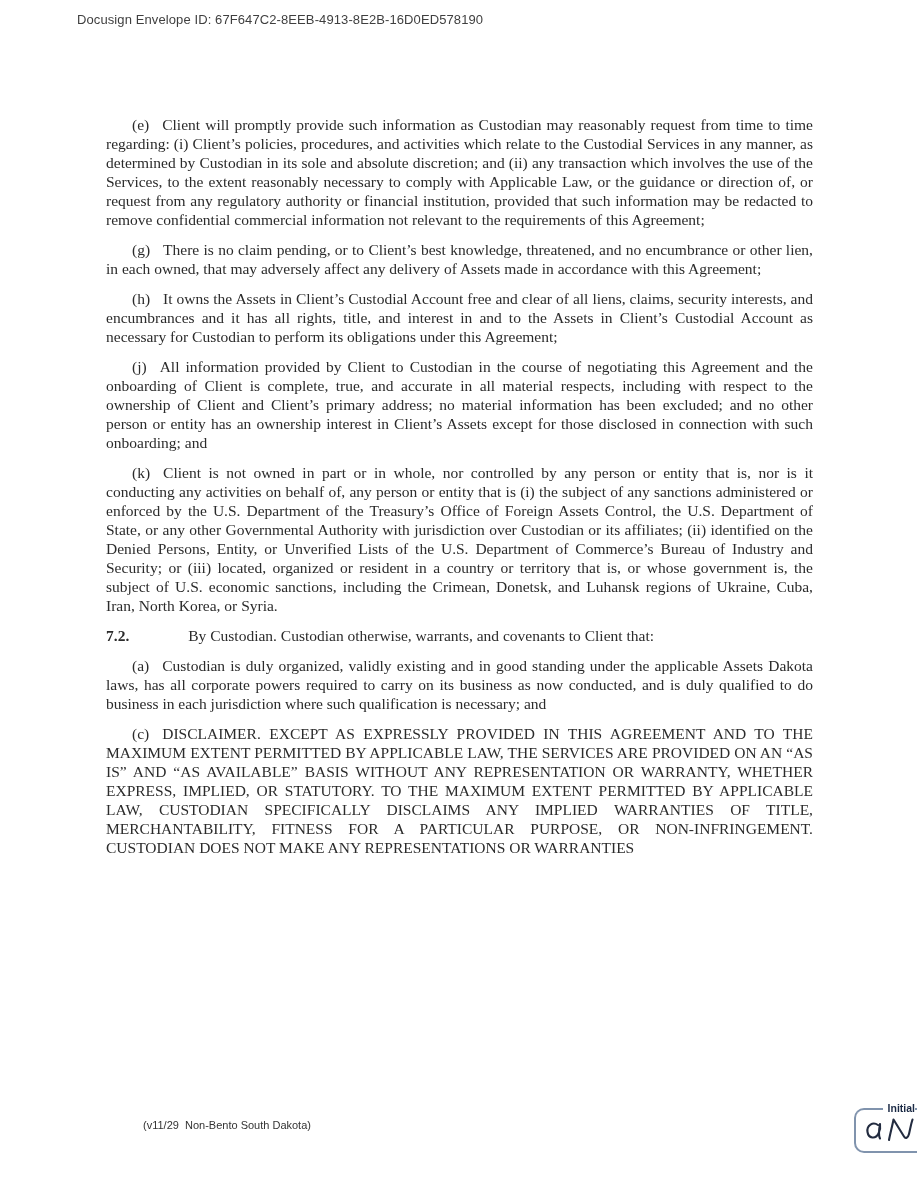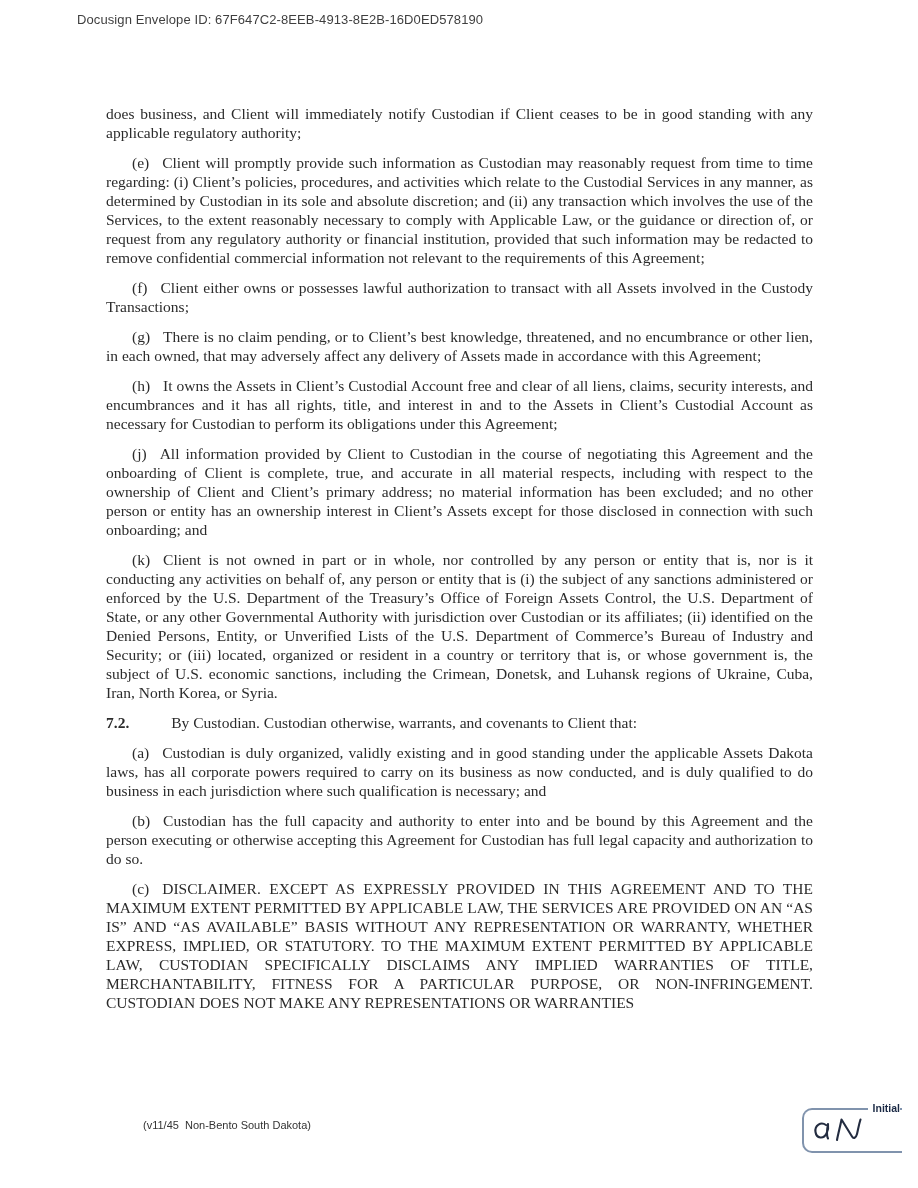--- a/index.html
+++ b/index.html
@@ -39,36 +39,36 @@
     width: 707px;
     text-align: justify;
     font-size: 15.5px;
     line-height: 19px;
   }
   .para { margin: 11px 0 0 0; text-indent: 26px; }
   .para.first { margin-top: 0; text-indent: 0; }
   .para.section-head { text-indent: 0; }
   .marker { margin-right: 13px; }
   .marker:empty, .bold:empty { display: none; margin: 0; }
-  .section-head .marker { font-weight: bold; margin-right: 42px; }
+  .section-head .marker { font-weight: bold; margin-right: 59px; }
   .bold { font-weight: normal; }
   .doc-footer {
     position: absolute;
     left: 143px;
     top: 1119px;
     font-family: "Liberation Sans", "DejaVu Sans", sans-serif;
     font-size: 11px;
     color: var(--footer_text);
     white-space: pre;
   }
   .initial-tab {
     position: absolute;
-    right: 16px;
+    right: 1px;
     top: 1108px;
-    width: 100px;
+    width: 63px;
     height: 45px;
     border-left: 2px solid var(--tab_border);
     border-top: 2px solid var(--tab_border);
     border-bottom: 2px solid var(--tab_border);
     border-radius: 10px 0 0 10px;
     background: transparent;
     cursor: pointer;
   }
   .initial-tab-label {
     position: absolute;
@@ -94,45 +94,42 @@
     stroke-linecap: round;
     stroke-linejoin: round;
   }
 </style>
 </head>
 <body>
 
 <div class="doc-header">Docusign Envelope ID: 67F647C2-8EEB-4913-8E2B-16D0ED578190</div>
 
 <div class="content">
-  <p class="para first"><span>does business, and Client will immediately notify Custodian if Client ceases to be in good standing with any applicable regulatory authority;</span></p>
 
   <p class="para"><span class="marker">(e)</span><span>Client will promptly provide such information as Custodian may reasonably request from time to time regarding: (i) Client’s policies, procedures, and activities which relate to the Custodial Services in any manner, as determined by Custodian in its sole and absolute discretion; and (ii) any transaction which involves the use of the Services, to the extent reasonably necessary to comply with Applicable Law, or the guidance or direction of, or request from any regulatory authority or financial institution, provided that such information may be redacted to remove confidential commercial information not relevant to the requirements of this Agreement;</span></p>
 
-  <p class="para"><span class="marker">(f)</span><span>Client either owns or possesses lawful authorization to transact with all Assets involved in the Custody Transactions;</span></p>
 
   <p class="para"><span class="marker">(g)</span><span>There is no claim pending, or to Client’s best knowledge, threatened, and no encumbrance or other lien, in each owned, that may adversely affect any delivery of Assets made in accordance with this Agreement;</span></p>
 
   <p class="para"><span class="marker">(h)</span><span>It owns the Assets in Client’s Custodial Account free and clear of all liens, claims, security interests, and encumbrances and it has all rights, title, and interest in and to the Assets in Client’s Custodial Account as necessary for Custodian to perform its obligations under this Agreement;</span></p>
 
 
   <p class="para"><span class="marker">(j)</span><span>All information provided by Client to Custodian in the course of negotiating this Agreement and the onboarding of Client is complete, true, and accurate in all material respects, including with respect to the ownership of Client and Client’s primary address; no material information has been excluded; and no other person or entity has an ownership interest in Client’s Assets except for those disclosed in connection with such onboarding; and</span></p>
 
   <p class="para"><span class="marker">(k)</span><span>Client is not owned in part or in whole, nor controlled by any person or entity that is, nor is it conducting any activities on behalf of, any person or entity that is (i) the subject of any sanctions administered or enforced by the U.S. Department of the Treasury’s Office of Foreign Assets Control, the U.S. Department of State, or any other Governmental Authority with jurisdiction over Custodian or its affiliates; (ii) identified on the Denied Persons, Entity, or Unverified Lists of the U.S. Department of Commerce’s Bureau of Industry and Security; or (iii) located, organized or resident in a country or territory that is, or whose government is, the subject of U.S. economic sanctions, including the Crimean, Donetsk, and Luhansk regions of Ukraine, Cuba, Iran, North Korea, or Syria.</span></p>
 
   <p class="para section-head"><span class="marker">7.2.</span><span class="bold">By Custodian</span><span>. Custodian otherwise, warrants, and covenants to Client that:</span></p>
 
   <p class="para"><span class="marker">(a)</span><span>Custodian is duly organized, validly existing and in good standing under the applicable Assets Dakota laws, has all corporate powers required to carry on its business as now conducted, and is duly qualified to do business in each jurisdiction where such qualification is necessary; and</span></p>
 
-  <p class="para"><span class="marker">(b)</span><span>Custodian has the full capacity and authority to enter into and be bound by this Agreement and the person executing or otherwise accepting this Agreement for Custodian has full legal capacity and authorization to do so.</span></p>
 
   <p class="para"><span class="marker">(c)</span><span class="bold">DISCLAIMER</span><span>. EXCEPT AS EXPRESSLY PROVIDED IN THIS AGREEMENT AND TO THE MAXIMUM EXTENT PERMITTED BY APPLICABLE LAW, THE SERVICES ARE PROVIDED ON AN “AS IS” AND “AS AVAILABLE” BASIS WITHOUT ANY REPRESENTATION OR WARRANTY, WHETHER EXPRESS, IMPLIED, OR STATUTORY. TO THE MAXIMUM EXTENT PERMITTED BY APPLICABLE LAW, CUSTODIAN SPECIFICALLY DISCLAIMS ANY IMPLIED WARRANTIES OF TITLE, MERCHANTABILITY, FITNESS FOR A PARTICULAR PURPOSE, OR NON-INFRINGEMENT. CUSTODIAN DOES NOT MAKE ANY REPRESENTATIONS OR WARRANTIES</span></p>
 </div>
 
-<div class="doc-footer">(v11/45  Non-Bento South Dakota)</div>
+<div class="doc-footer">(v11/29  Non-Bento South Dakota)</div>
 
 <div class="initial-tab">
   <span class="initial-tab-label">Initial</span>
   <svg class="initials-svg" width="62" height="40" viewBox="0 0 62 40" role="img" aria-label="aN">
     <path d="M 16 12 C 11 8.5, 4.5 12, 5.5 19 C 6.5 25.5, 13.5 26.5, 16.5 20.5 C 18.3 16.8, 18.5 13.5, 18 11 C 17 16.5, 16 22, 18 25.5"></path>
     <path d="M 27 27 C 28.5 19.5, 30.5 12, 31.5 6.5 L 42 23.5 C 43.5 26, 46 25, 47 21 C 48.2 16, 49 11, 50.5 6.5"></path>
   </svg>
 </div>
 
 </body></html>

